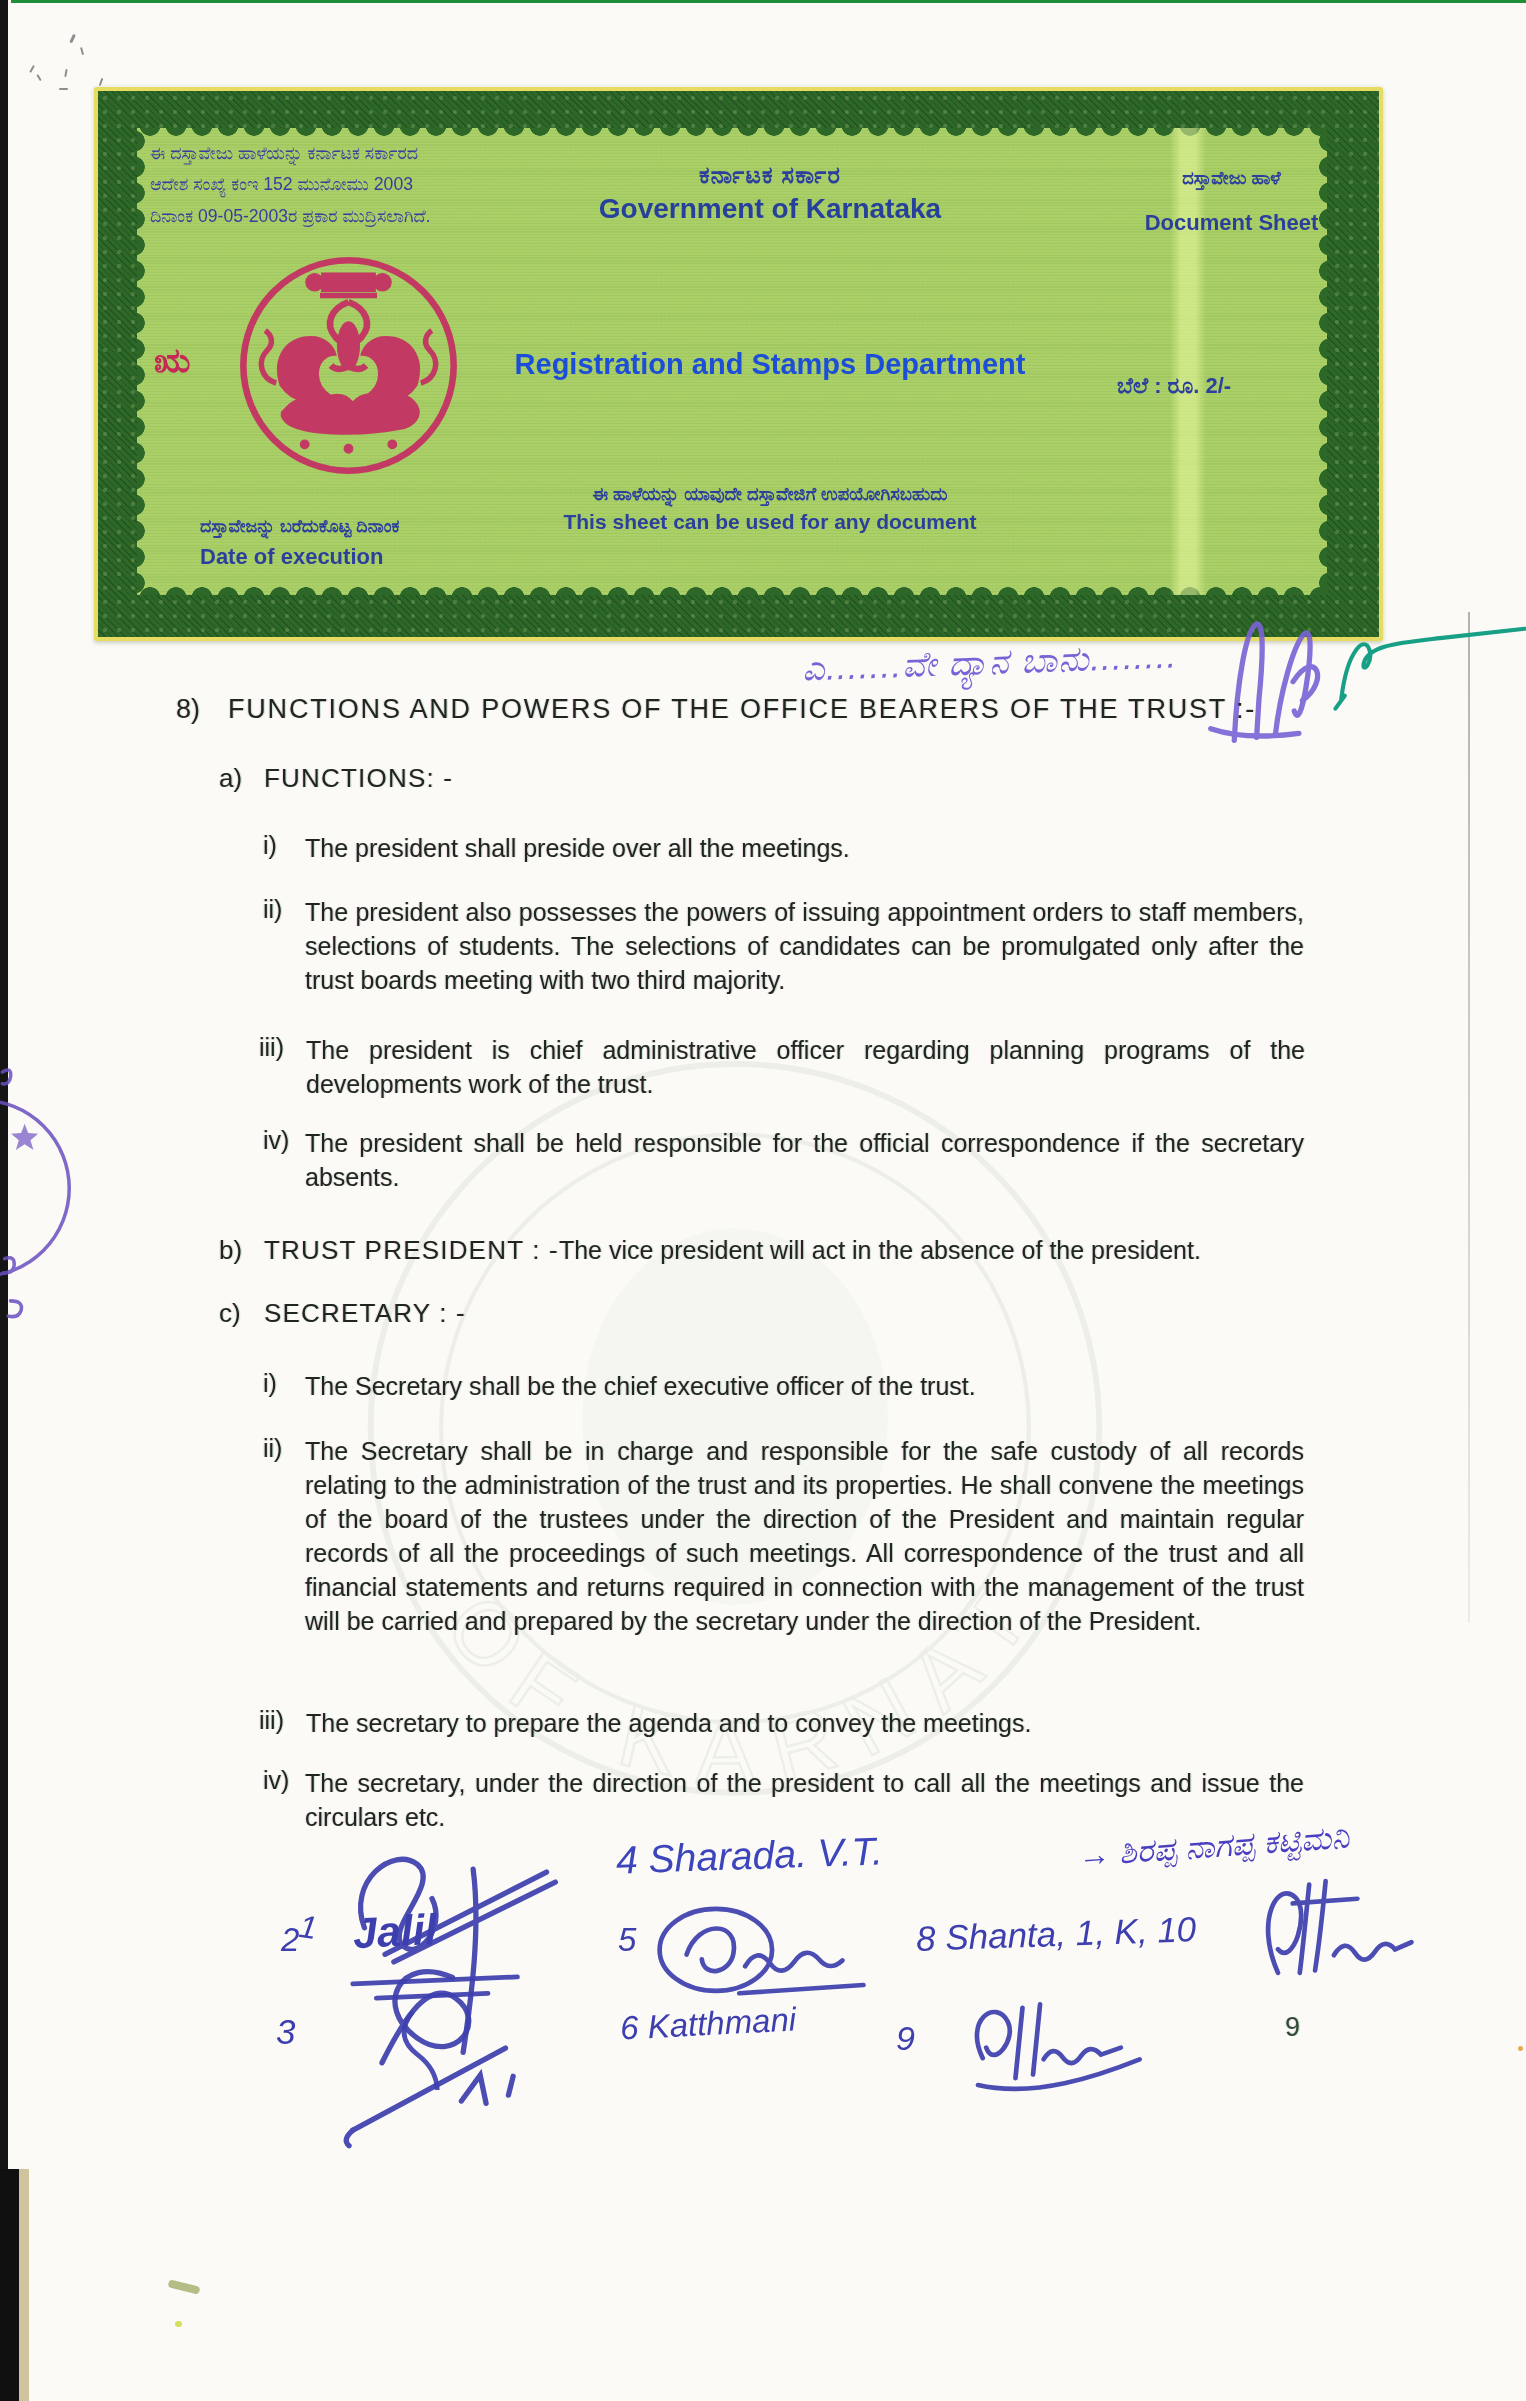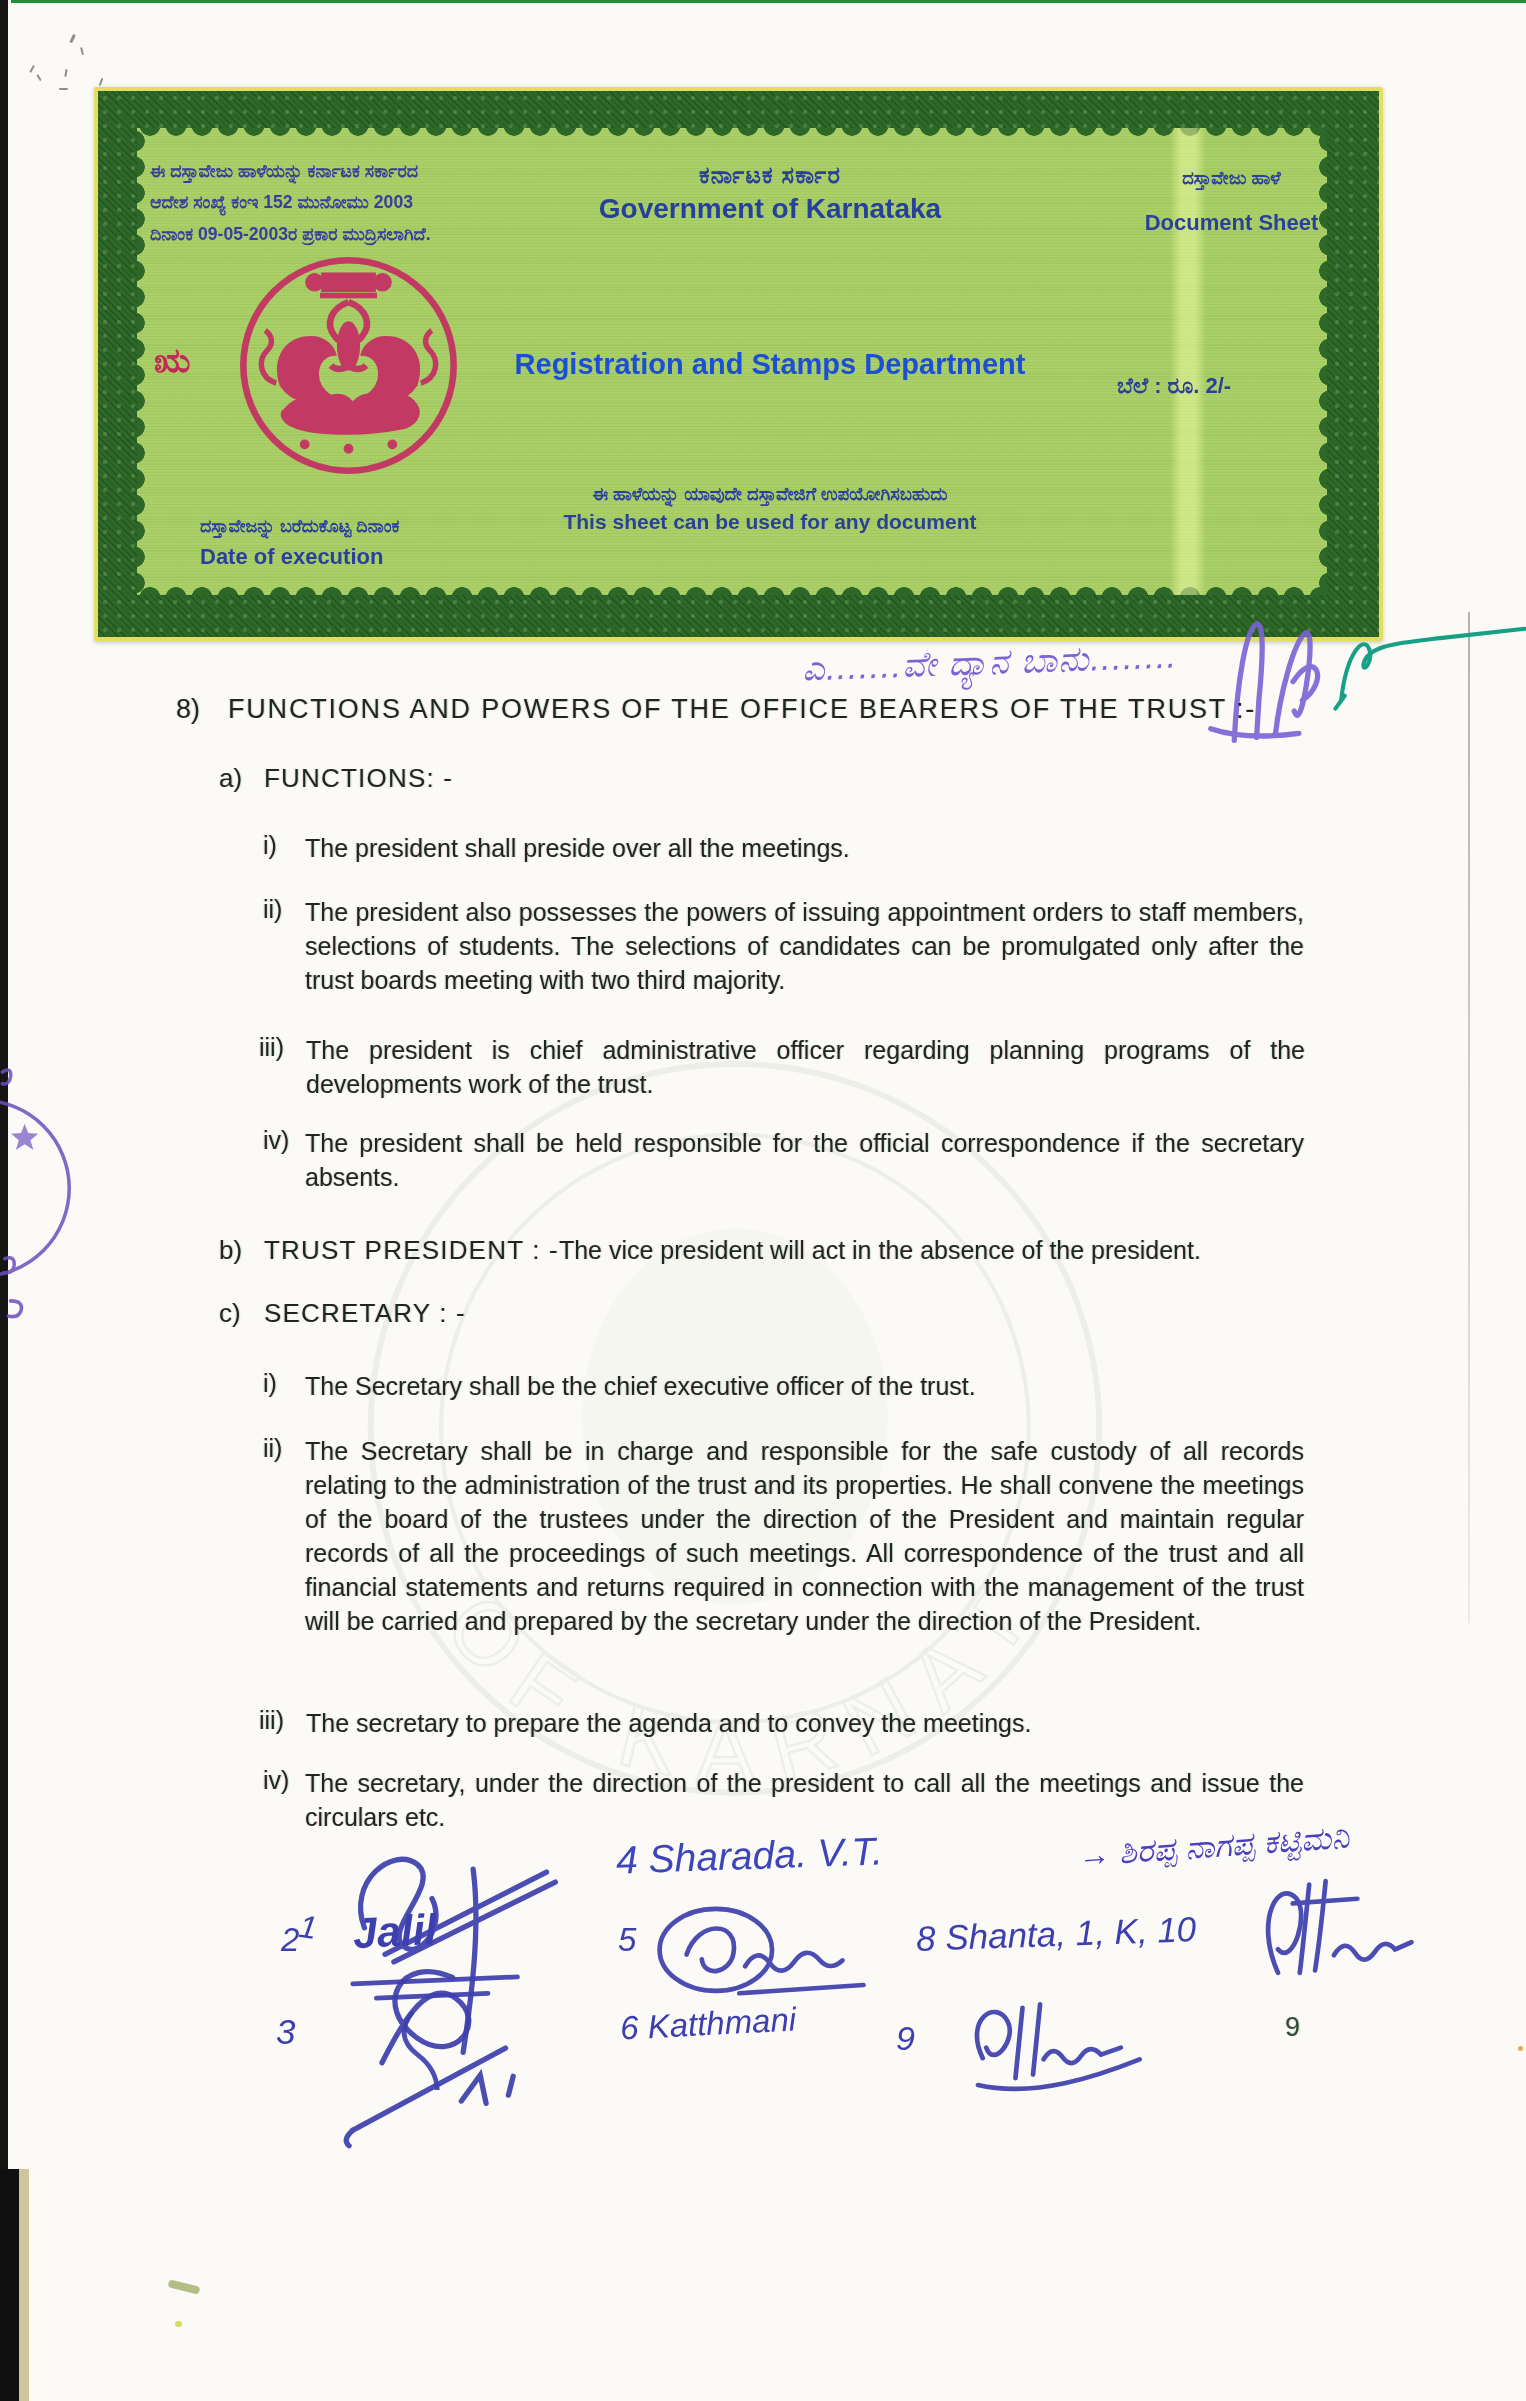--- a/index.html
+++ b/index.html
@@ -36,21 +36,21 @@
         background:radial-gradient(circle at 13px 17.6px,#2d6829 0 10px,rgba(0,0,0,0) 10.6px);
         background-size:26px 15.3px;background-repeat:repeat-x;}
   .sc-left{top:41px;bottom:46px;left:43px;width:15.3px;
         background:radial-gradient(circle at -2.4px 13px,#2d6829 0 10px,rgba(0,0,0,0) 10.6px);
         background-size:15.3px 26px;background-repeat:repeat-y;}
   .sc-right{top:41px;bottom:46px;right:56px;width:15.3px;
         background:radial-gradient(circle at 17.6px 13px,#2d6829 0 10px,rgba(0,0,0,0) 10.6px);
         background-size:15.3px 26px;background-repeat:repeat-y;}
   .st{position:absolute;color:#2c3f9c;}
   .kn{font-weight:bold;}
-  .stamp .order{left:56px;top:69px;width:447px;font-size:17.6px;line-height:1.78;color:#3a3d9e;font-weight:bold;}
+  .stamp .order{left:56px;top:51px;width:447px;font-size:17.6px;line-height:1.78;color:#3a3d9e;font-weight:normal;}
   .stamp .govt{left:388px;top:75px;width:576px;text-align:center;}
   .stamp .govt .l1{font-size:23.5px;font-weight:bold;letter-spacing:1.2px;}
   .stamp .govt .l2{font-size:28px;font-weight:bold;margin-top:3.5px;color:#27409b;}
   .stamp .sheet{left:1011px;top:81px;width:253px;text-align:center;}
   .stamp .sheet .l1{font-size:18px;font-weight:bold;}
   .stamp .sheet .l2{font-size:22px;font-weight:bold;margin-top:21px;}
   .stamp .dept{left:353px;top:256px;width:646px;text-align:center;}
   .stamp .dept .l1{font-size:28px;font-weight:bold;letter-spacing:0.6px;}
   .stamp .dept .l2{font-size:29px;font-weight:bold;margin-top:4.7px;color:#1d4ed8;}
   .stamp .price{left:1023px;top:286px;width:247px;font-size:22px;font-weight:bold;}

